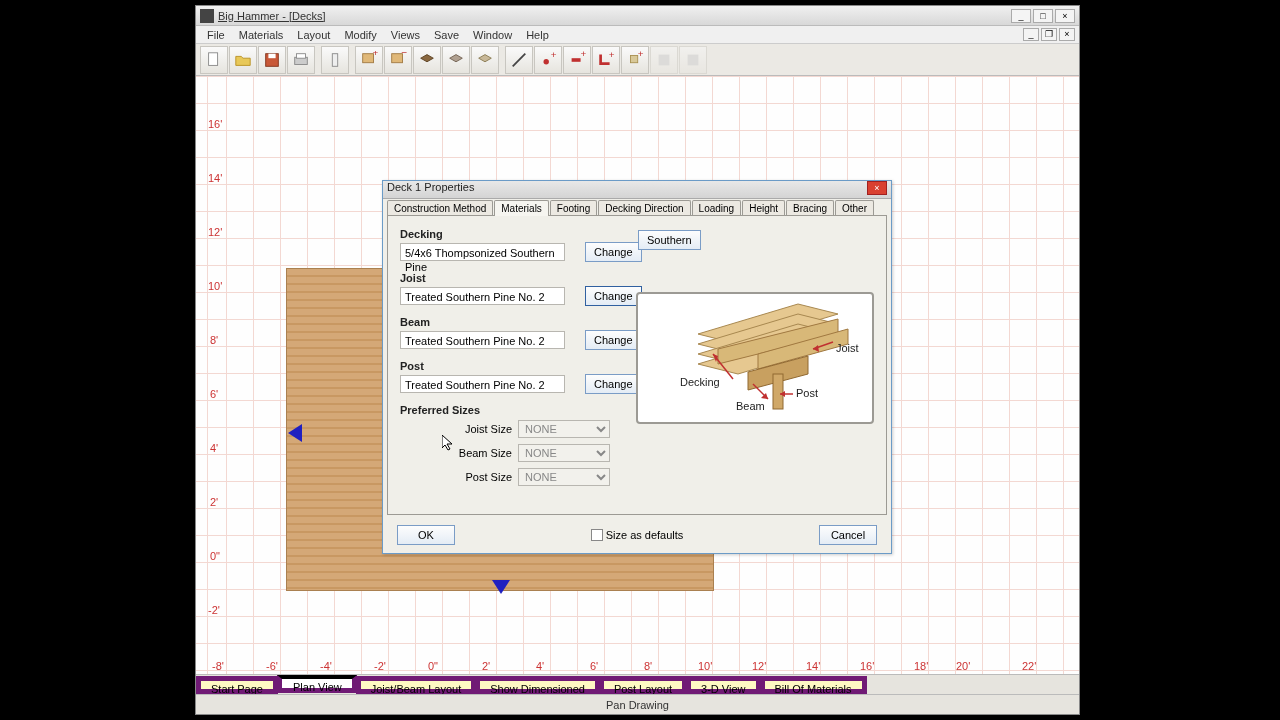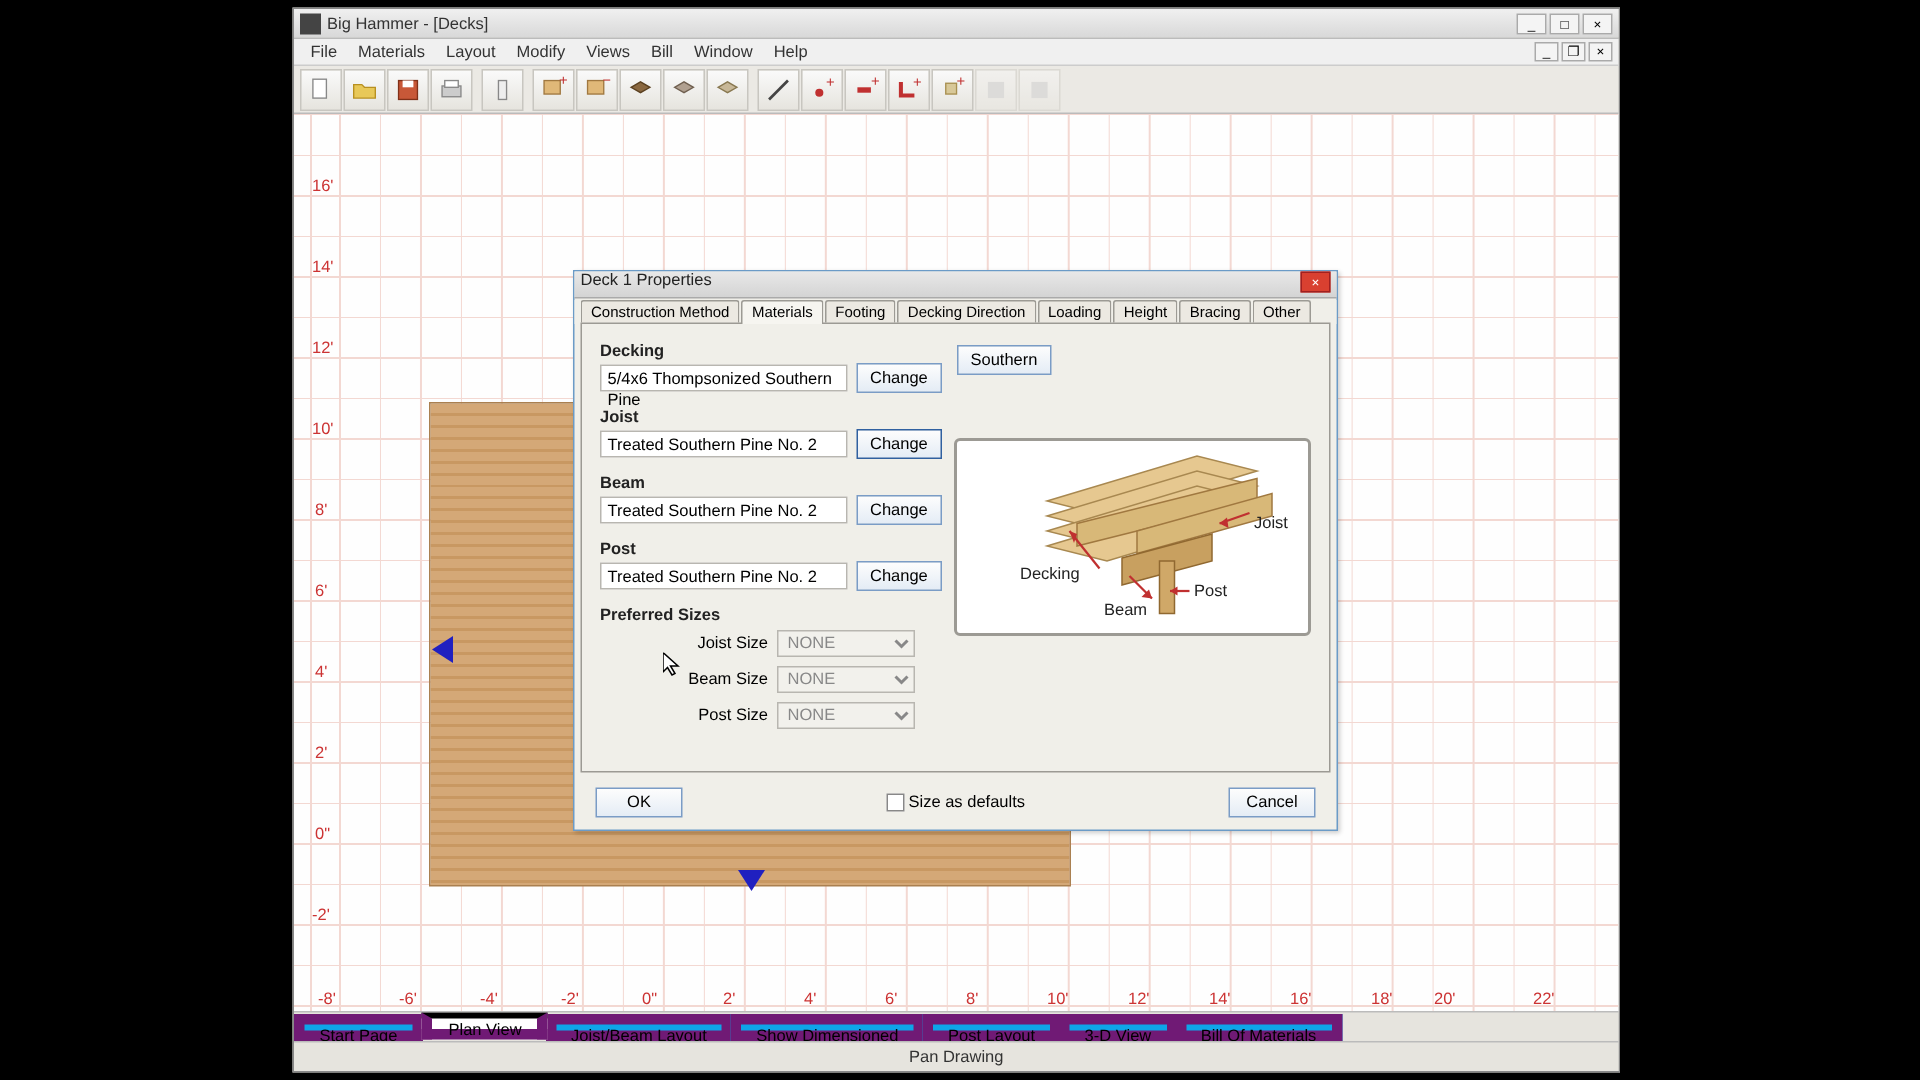--- a/index.html
+++ b/index.html
@@ -1,20 +1,20 @@
 <!DOCTYPE html>
 <html><head>
 <meta charset="utf-8">
 <style>
 * { box-sizing: border-box; margin: 0; padding: 0; font-family: Tahoma, Arial, sans-serif; font-size: 11px; }
 body { background: #000; width: 1280px; height: 720px; overflow: hidden; position: relative; }
 .desktop { position: absolute; left: 195px; top: 5px; width: 885px; height: 710px; background: #e8e8e0; border: 1px solid #888; }
 .titlebar { height: 20px; background: linear-gradient(#f0f0f0,#d8d8d8); display: flex; align-items: center; padding: 0 4px; border-bottom: 1px solid #bbb; }
 .titlebar .logo { width: 14px; height: 14px; background: #444; margin-right: 4px; }
-.titlebar .title { flex: 1; color: #333; }
+.titlebar .title { flex: 1; color: #333; text-decoration: underline; }
 .titlebar .winbtns { display: flex; gap: 2px; }
 .titlebar .winbtn { width: 20px; height: 14px; border: 1px solid #aaa; background: #f4f4f4; text-align: center; line-height: 12px; font-size: 9px; }
 .menubar { height: 18px; background: #f0f0f0; display: flex; align-items: center; padding: 0 4px; border-bottom: 1px solid #ccc; }
 .menubar span { padding: 0 7px; color: #333; }
 .mdibtns { margin-left: auto; display: flex; gap: 2px; }
 .mdibtns .winbtn { width: 16px; height: 13px; border: 1px solid #aaa; background: #f4f4f4; text-align: center; line-height: 11px; font-size: 9px;}
 .toolbar { height: 32px; background: #ebe9e4; border-bottom: 1px solid #bbb; display: flex; align-items: center; padding: 2px 4px; gap: 1px; }
 .tbtn { width: 28px; height: 28px; border: 1px solid #c8c6c0; background: linear-gradient(#fafafa,#e6e4de); display: flex; align-items: center; justify-content: center; }
 .tbtn svg { width: 18px; height: 18px; }
 .tsep { width: 4px; }
@@ -23,36 +23,36 @@
   repeating-linear-gradient(to right, #f3d8d2 0 1px, transparent 1px 27px),
   repeating-linear-gradient(to bottom, #f3d8d2 0 1px, transparent 1px 27px);
   background-position: 30px 0;
 }
 .axis-label { position: absolute; color: #c33; font-size: 11px; }
 .deck-shape { position: absolute; left: 90px; top: 192px; width: 428px; height: 323px; background:
   repeating-linear-gradient(to bottom, #d4a877 0 6px, #c89862 6px 8px); border: 1px solid #aa8050; }
 .arrow-left { position: absolute; left: 92px; top: 348px; width: 0; height: 0; border-top: 9px solid transparent; border-bottom: 9px solid transparent; border-right: 14px solid #2020c0; }
 .arrow-down { position: absolute; left: 296px; top: 504px; width: 0; height: 0; border-left: 9px solid transparent; border-right: 9px solid transparent; border-top: 14px solid #2020c0; }
 .bottom-tabs { position: absolute; left: 0; right: 0; bottom: 20px; height: 20px; background: #e6e4de; display: flex; border-top: 1px solid #bbb; }
-.btab { padding: 2px 10px; border: 7px solid #701a75; background: #0ea5e9; margin-right: -1px; margin-top: 1px; }
+.btab { padding: 2px 10px; border: 5px solid #701a75; background: #fef9c3; margin-right: -1px; margin-top: 1px; }
 .btab.active { background: #fff; border-top: 4px solid #000000; position: relative; top: -1px; padding-left: 11px; }
 .statusbar { position: absolute; left: 0; right: 0; bottom: 0; height: 20px; background: #e6e4de; border-top: 1px solid #bbb; text-align: center; line-height: 20px; color: #333; }
 
 
 .dialog { position: absolute; left: 186px; top: 104px; width: 510px; background: #f0efe9; border: 1px solid #6b9bc7; z-index: 10; box-shadow: 1px 1px 3px rgba(0,0,0,.2);}
 .dialog-title { height: 18px; background: linear-gradient(#e8e8e8,#d4d4d4); display: flex; align-items: flex-start; padding: 0 4px; border-bottom: 1px solid #aaa; }
 .dialog-title .t { flex: 1; color: #222; }
 .dialog-title .close { width: 20px; height: 14px; background: #d94030; border: 1px solid #a02020; color: #fff; text-align: center; line-height: 12px; font-size: 9px; }
 .dialog-tabs { display: flex; padding: 0 4px; background: #f0efe9; position: relative; top: 1px;}
 .dtab { padding: 2px 6px; border: 1px solid #9c9a94; border-bottom: none; background: #ece9e2; margin-right: 1px; font-size: 10px; border-radius: 2px 2px 0 0; text-align: right;}
 .dtab.active { background: #f6f5f0; position: relative; z-index: 2; }
 .dialog-body { border: 1px solid #9c9a94; margin: 0 4px 4px; padding: 12px 12px 10px; background: #f0efe9; min-height: 300px; position: relative;}
 .section { margin-bottom: 10px; }
 .section-label { font-weight: bold; color: #222; margin-bottom: 2px; font-size: 11px;}
-.val-row { display: flex; align-items: center; gap: 6px; }
+.val-row { display: flex; align-items: center; gap: 20px; }
 .val-box { width: 165px; padding: 2px 4px; border: 1px solid #b8b6b0; background: #fff; font-size: 11px; height: 18px; line-height: 14px;}
 .btn { padding: 1px 8px; border: 1px solid #7a9cc6; background: linear-gradient(#fdfdfd,#e4ecf5); font-size: 11px; height: 20px; cursor: pointer; }
 .fasteners-btn { position: absolute; left: 250px; top: 14px; }
 .pref-row { display: flex; align-items: center; margin-bottom: 6px; }
 .pref-label { width: 110px; text-align: right; padding-right: 6px; font-size: 11px;}
 .pref-select { width: 92px; height: 18px; border: 1px solid #b8b6b0; background: #f2f1ec; color: #888; font-size: 11px; padding: 0 2px;}
 .diagram-box { position: absolute; right: 12px; top: 76px; width: 238px; height: 132px; border: 2px solid #9c9a94; background: #fff; border-radius: 4px;}
 .dialog-footer { display: flex; align-items: center; padding: 6px 14px 8px; gap: 10px;}
 .chk { width: 12px; height: 12px; border: 1px solid #888; background: #fff; display: inline-block; vertical-align: middle; margin-right: 3px;}
 .spacer { flex: 1; }
@@ -72,21 +72,21 @@
       <div class="winbtn">×</div>
     </div>
   </div>
 
   <div class="menubar">
     <span>File</span>
     <span>Materials</span>
     <span>Layout</span>
     <span>Modify</span>
     <span>Views</span>
-    <span>Bill</span>
+    <span>Save</span>
     <span>Window</span>
     <span>Help</span>
     <div class="mdibtns">
       <div class="winbtn">_</div>
       <div class="winbtn">❐</div>
       <div class="winbtn">×</div>
     </div>
   </div>
 
   <div class="toolbar">

